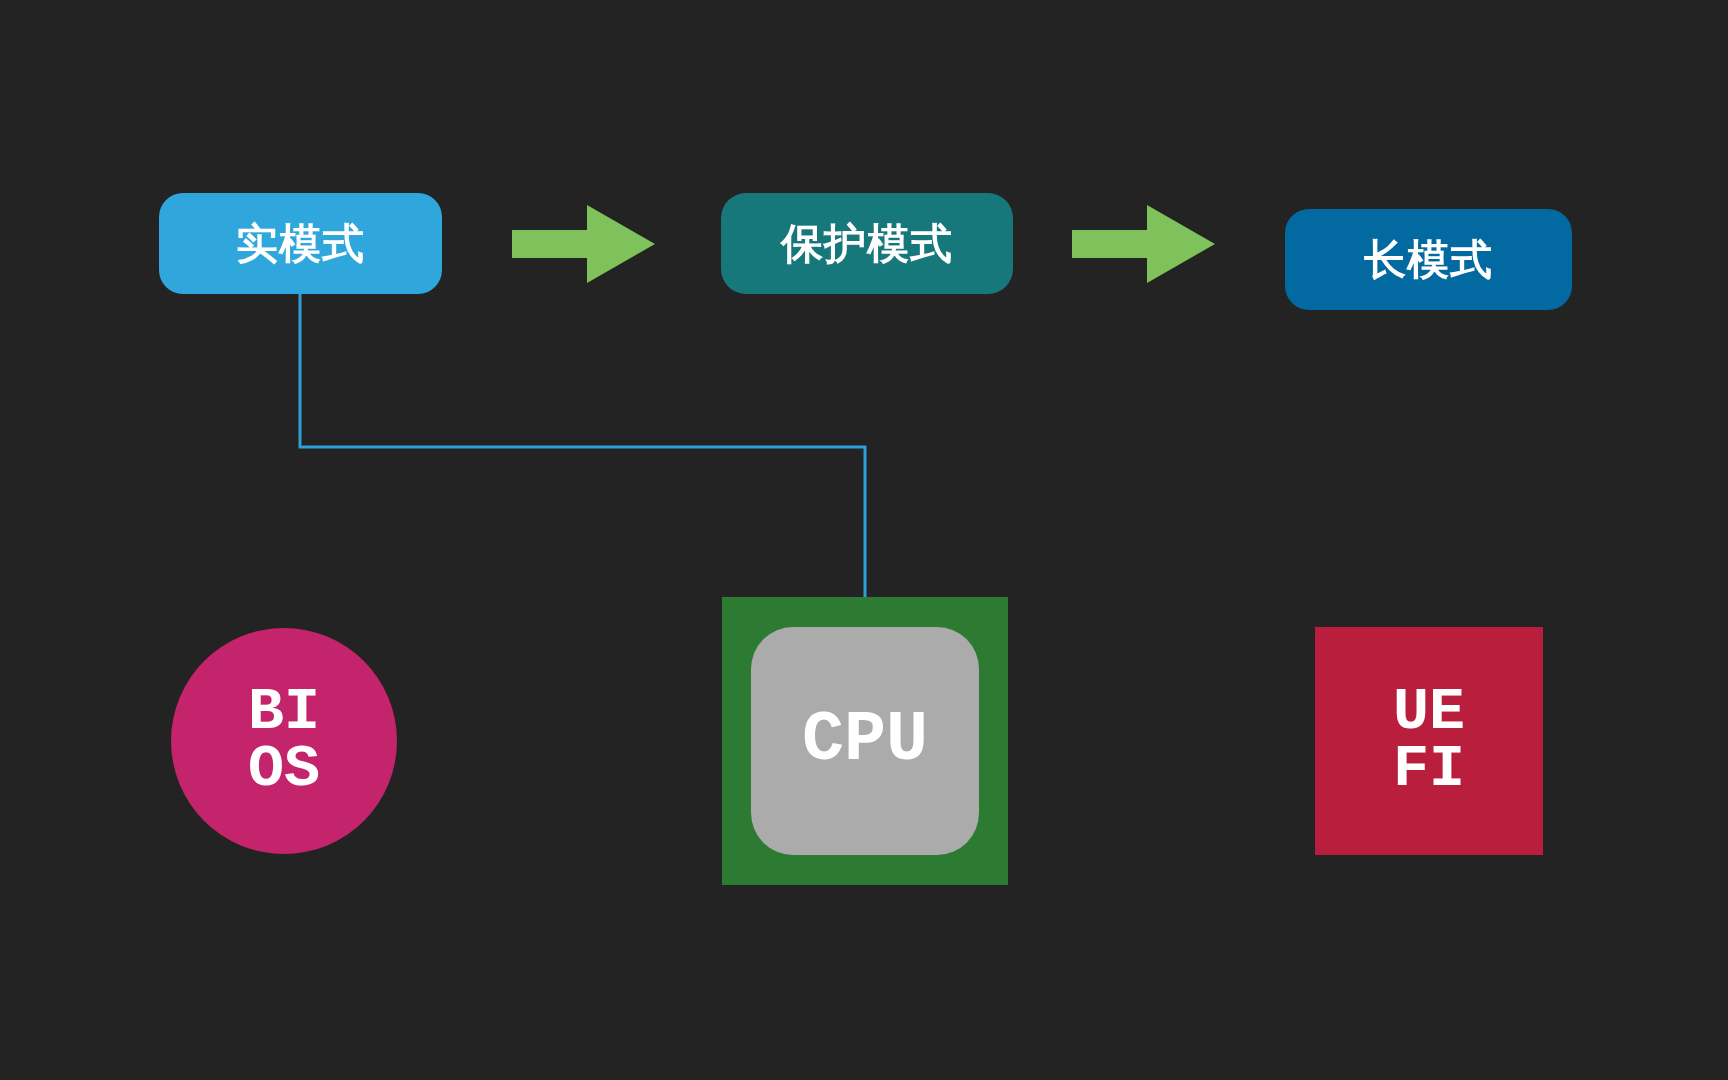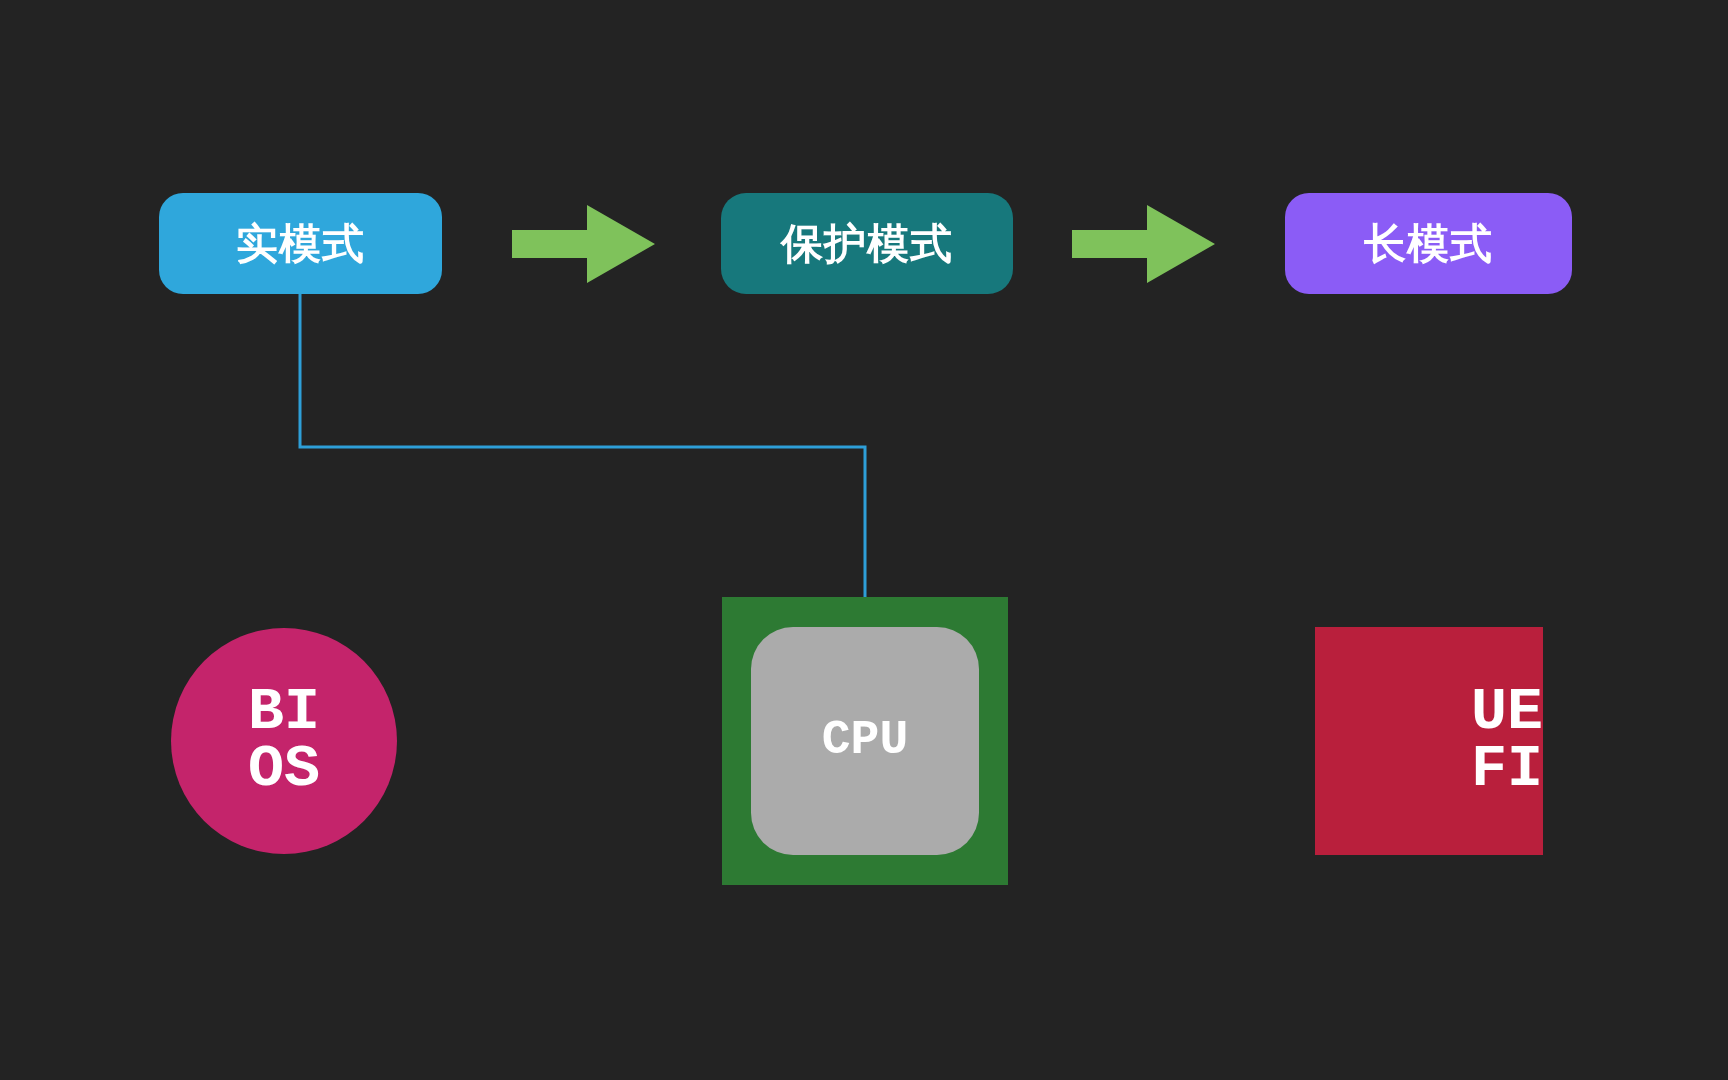--- a/index.html
+++ b/index.html
@@ -95,21 +95,21 @@
     text-align: center;
   }
   .mono-label {
     font-family: "Liberation Mono", monospace;
     font-weight: bold;
     color: #ffffff;
     line-height: 0.95;
   }
   .mono-label.two-line { font-size: 60px; }
   .mono-label.two-line span { display: block; }
-  .cpu-die .mono-label { font-size: 48px; }
+  .cpu-die .mono-label { font-size: 70px; }
 </style>
 </head>
 <body>
 
 <div class="canvas">
 
   <svg id="connector-svg">
     <polyline points="300,292 300,447 865,447 865,600" fill="none" stroke-width="3" style="stroke: rgb(46, 159, 216);"></polyline>
   </svg>
 
@@ -122,37 +122,37 @@
   </svg>
 
   <div class="mode-box" id="box-protected" style="background: rgb(23, 120, 124); border-radius: 25px;">
     <span>保护模式</span>
   </div>
 
   <svg class="arrow" id="arrow-2" viewBox="0 0 143 78">
     <polygon points="0,25 75,25 75,0 143,39 75,78 75,53 0,53" style="fill: rgb(127, 194, 91);"></polygon>
   </svg>
 
-  <div class="mode-box" id="box-long" style="background: #8b5cf6;">
+  <div class="mode-box" id="box-long" style="background: #0369a1; margin-top: 16px;">
     <span>长模式</span>
   </div>
 
   <div class="bios-circle" style="background: rgb(196, 36, 107);">
     <div class="mono-label two-line">
       <span>BI</span>
       <span>OS</span>
     </div>
   </div>
 
   <div class="cpu-board" style="background: rgb(45, 122, 51);">
     <div class="cpu-die" style="background: rgb(171, 171, 171);">
       <div class="mono-label">CPU</div>
     </div>
   </div>
 
-  <div class="uefi-square" style="background: rgb(185, 31, 60); justify-content: flex-end;">
+  <div class="uefi-square" style="background: rgb(185, 31, 60);">
     <div class="mono-label two-line">
       <span>UE</span>
       <span>FI</span>
     </div>
   </div>
 
 </div>
 
 </body></html>

